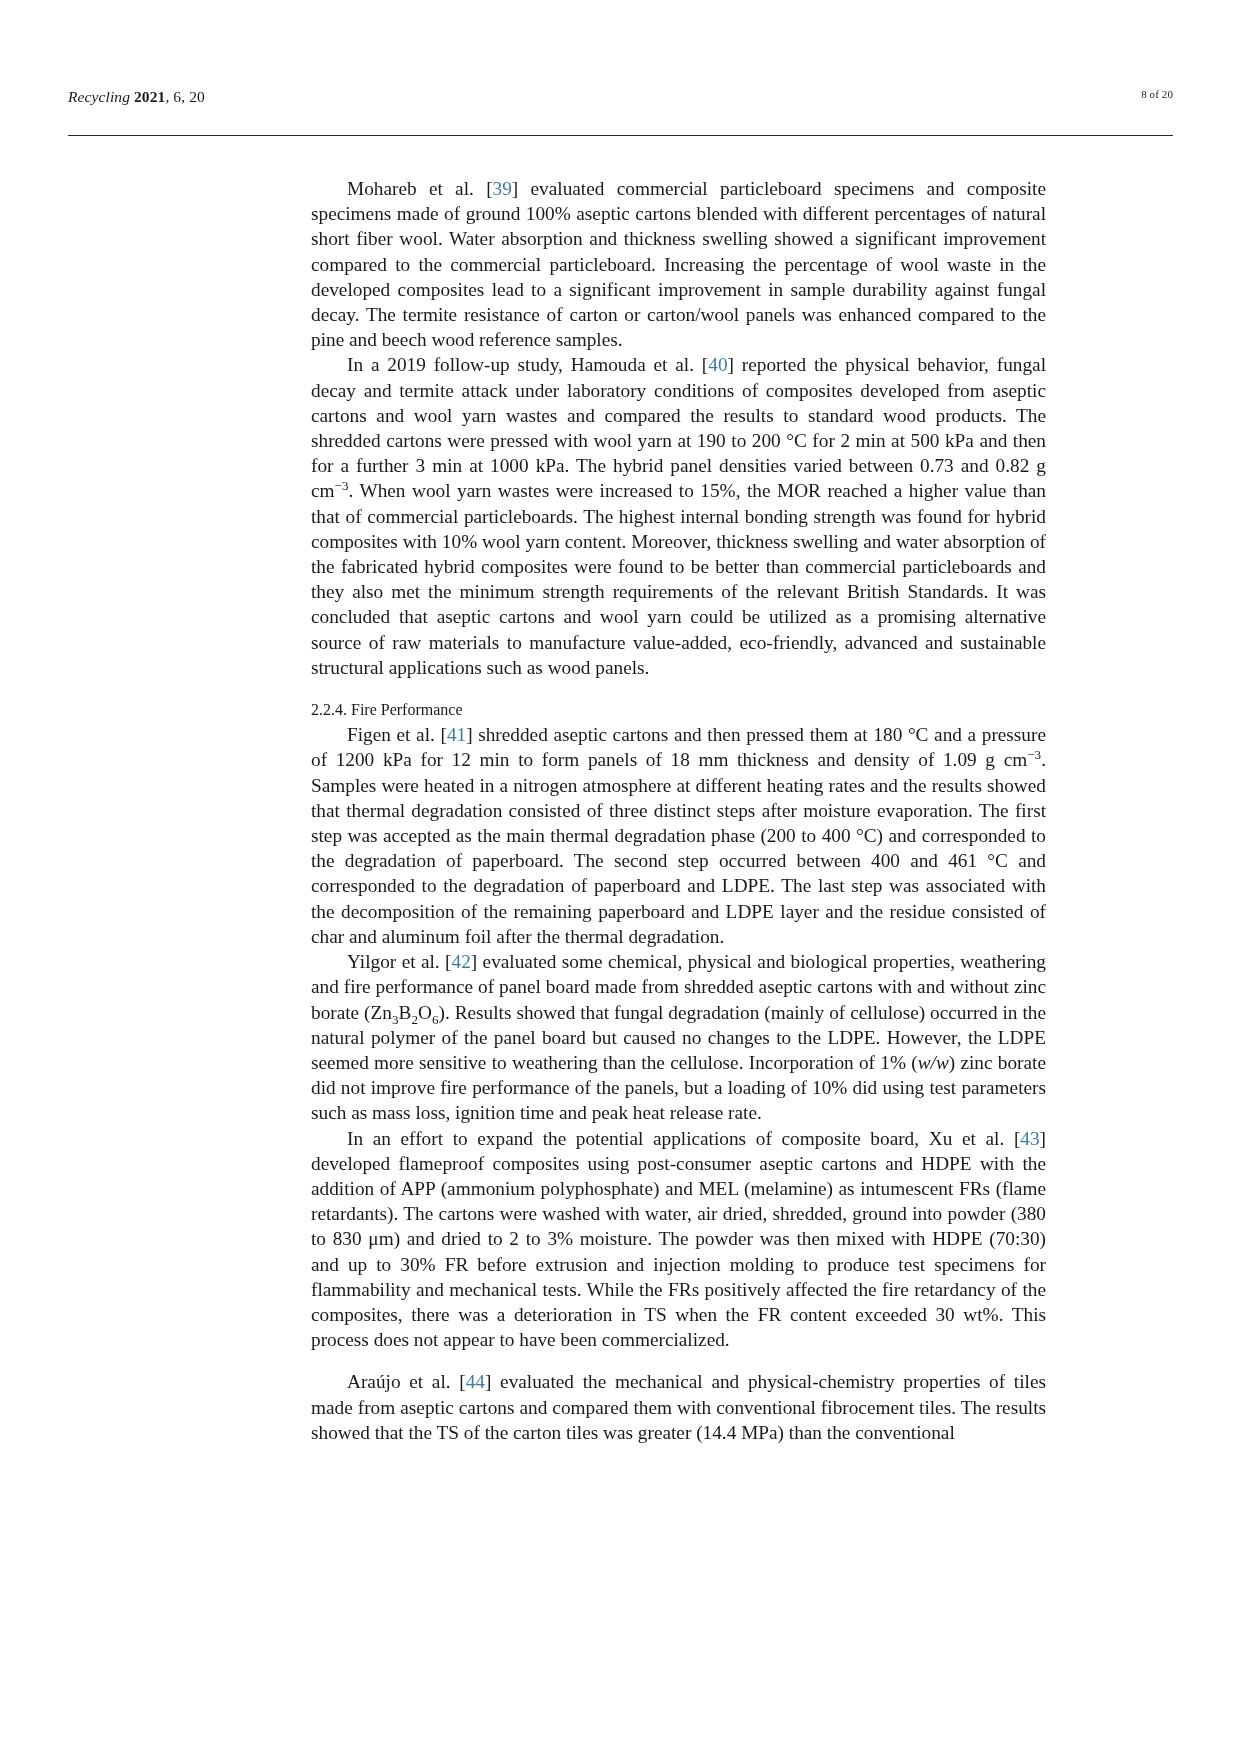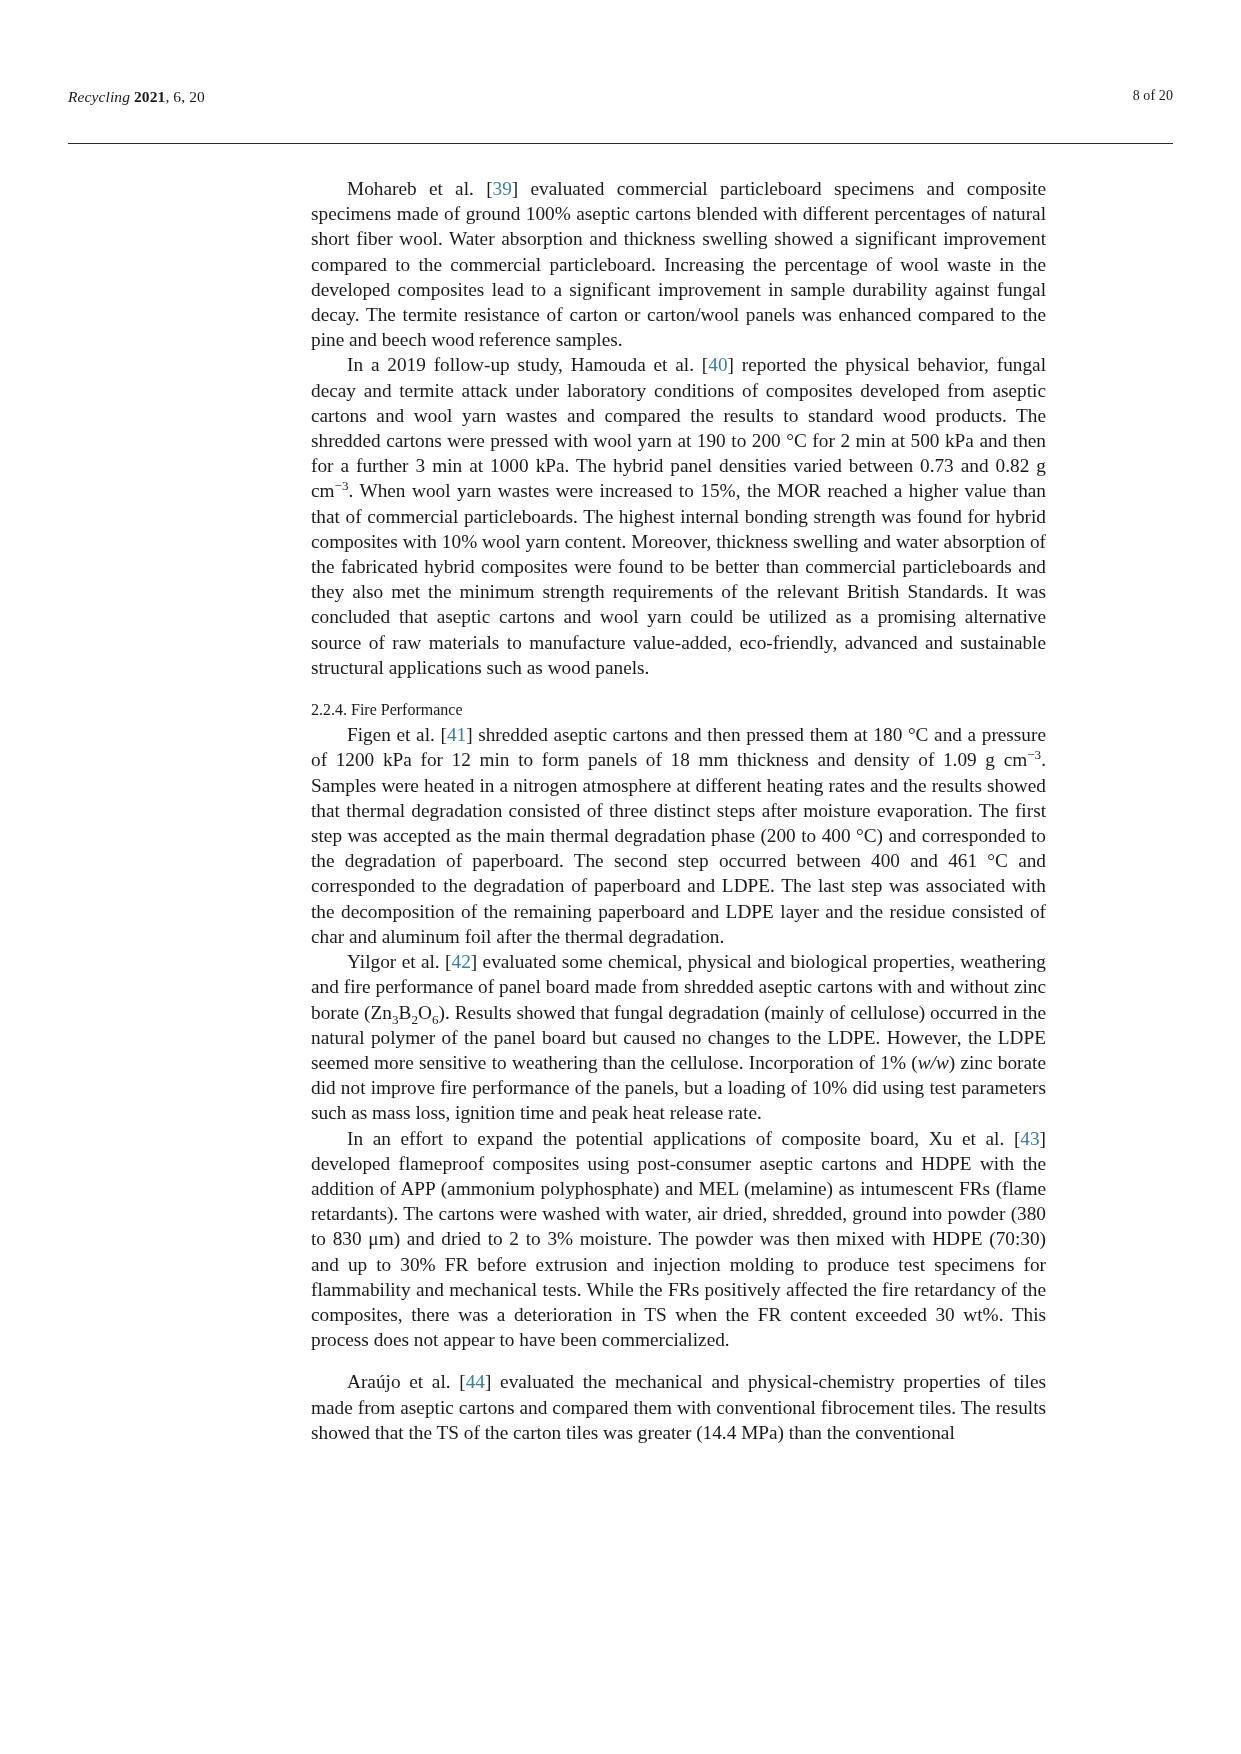--- a/index.html
+++ b/index.html
@@ -26,35 +26,35 @@
     left: 68px;
     right: 68px;
     top: 88px;
     height: 34px;
     display: flex;
     align-items: flex-start;
     justify-content: space-between;
     font-size: 15.5px;
     line-height: 1.2;
     border-bottom: 1.1px solid #2b2b2b;
-    padding-bottom: 21px;
+    padding-bottom: 13px;
   }
   .journal-name {
     font-style: italic;
     letter-spacing: 0.1px;
   }
   .journal-name .vol {
     font-style: normal;
     font-weight: bold;
   }
   .journal-name .issue {
     font-style: normal;
   }
   .page-number {
-    font-size: 14px;
+    font-size: 11px;
     letter-spacing: 0.1px;
   }
 
   
   .column {
     position: absolute;
     left: 311px;
     top: 176px;
     width: 735px;
     font-size: 19.3px;

